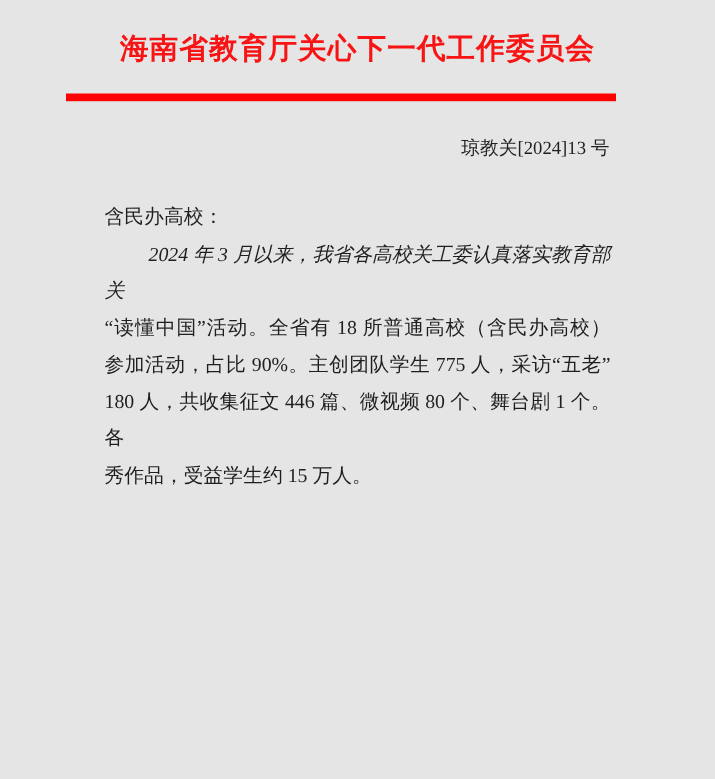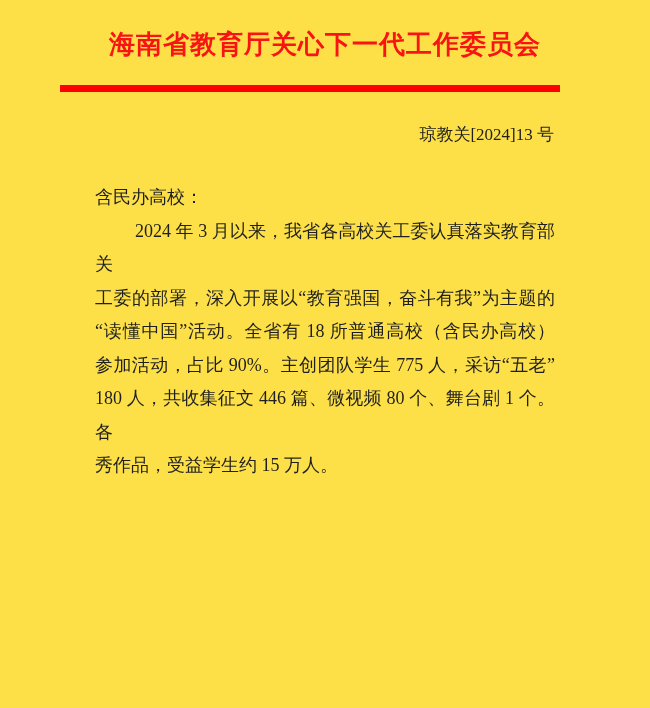--- a/index.html
+++ b/index.html
@@ -2,21 +2,21 @@
 <html style="--header-red: #f81414; --rule-red: #fe0000; --text-color: #1f1f1f;"><head>
 <meta charset="utf-8">
 <style>
   :root{
     --header-red:#f81414;
     --rule-red:#fe0000;
     --text-color:#1f1f1f;
   }
   html,body{margin:0;padding:0;background:#ffffff;}
   .page{
-    width:650px;height:708px;background:#fde047;overflow:hidden;
+    width:650px;height:708px;background:#e5e5e5;overflow:hidden;
     font-family:"Liberation Serif","DejaVu Serif",serif;
     color:var(--text-color);
     position:relative;
   }
   .org-title{
     padding-top:28px;
     text-align:center;
     font-size:26px;
     font-weight:700;
     line-height:34px;
@@ -52,38 +52,37 @@
     line-height:33.5px;
   }
   .bl{
     margin:0;
     text-align:justify;
     text-align-last:justify;
     text-justify:inter-character;
     white-space:normal;
   }
   .bl.end,.bl.sal{text-align-last:left;}
-  .bl.ind{text-indent:40px;}
+  .bl.ind{text-indent:40px;font-style:italic;}
 </style>
 </head>
 <body>
 
 <div class="page">
 
   <div class="org-title">海南省教育厅关心下一代工作委员会</div>
 
   <div class="red-rule"></div>
 
   <div class="doc-number">琼教关[2024]13 号</div>
 
 
   <div class="doc-body">
     <p class="bl sal">含民办高校：</p>
     <p class="bl ind">2024 年 3 月以来，我省各高校关工委认真落实教育部关</p>
-    <p class="bl">工委的部署，深入开展以“教育强国，奋斗有我”为主题的</p>
     <p class="bl">“读懂中国”活动。全省有 18 所普通高校（含民办高校）</p>
     <p class="bl">参加活动，占比 90%。主创团队学生 775 人，采访“五老”</p>
     <p class="bl">180 人，共收集征文 446 篇、微视频 80 个、舞台剧 1 个。各</p>
     <p class="bl end">秀作品，受益学生约 15 万人。</p>
 
   </div>
 
 </div>
 
 </body></html>

